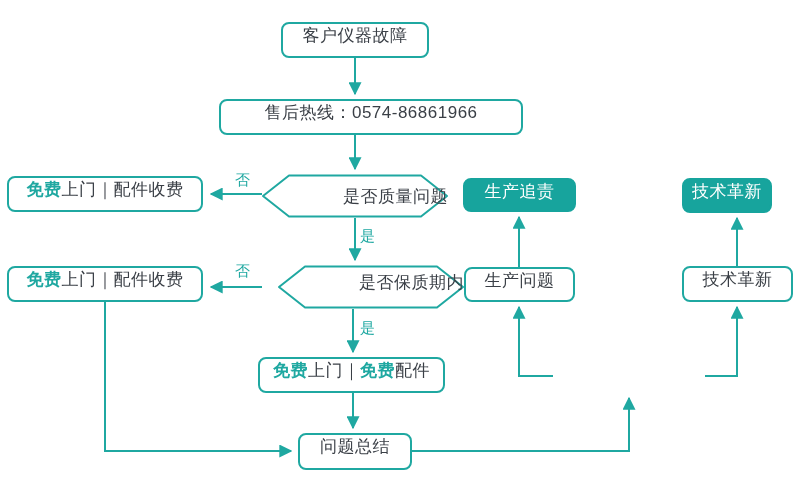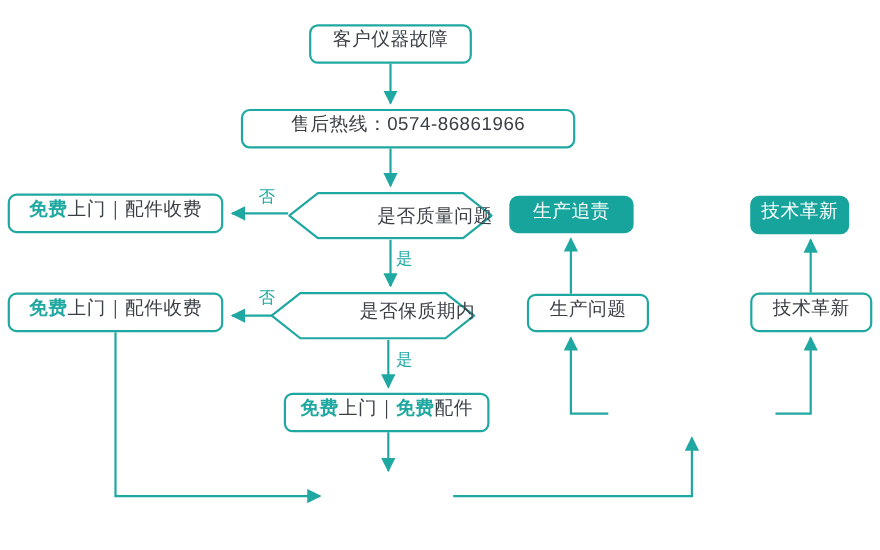--- a/index.html
+++ b/index.html
@@ -62,21 +62,21 @@
     <span>售后热线：0574-86861966</span>
   </div>
 
   <div class="hex" style="left:262px;top:174px;width:186px;height:44px">
     <svg width="186" height="44" viewBox="0 0 186 44">
       <polygon points="1,22 27,1.5 159,1.5 185,22 159,42.5 27,42.5" fill="#ffffff" stroke="#1fa8a1" stroke-width="2" stroke-linejoin="round"></polygon>
     </svg>
     <span class="hextext">是否质量问题</span>
   </div>
 
-  <div class="hex" style="left:246px;top:265px;width:186px;height:34px">
+  <div class="hex" style="left:278px;top:265px;width:186px;height:34px">
     <svg width="186" height="44" viewBox="0 0 186 44">
       <polygon points="1,22 27,1.5 159,1.5 185,22 159,42.5 27,42.5" fill="#ffffff" stroke="#1fa8a1" stroke-width="2" stroke-linejoin="round"></polygon>
     </svg>
     <span class="hextext">是否保质期内</span>
   </div>
 
   <div class="node" style="left:7px;top:176px;width:196px;height:36px">
     <span class="hl">免费</span>
       <span>上门｜配件收费</span>
   </div>
@@ -86,26 +86,29 @@
       <span>上门｜配件收费</span>
   </div>
 
   <div class="node" style="left:258px;top:357px;width:187px;height:36px">
     <span class="hl">免费</span>
       <span>上门｜</span>
       <span class="hl">免费</span>
       <span>配件</span>
   </div>
 
+  <div class="node" style="left:298px;top:433px;width:114px;height:37px">
+    <span>问题总结</span>
+  </div>
 
   <div class="node filled" style="left:463px;top:178px;width:113px;height:34px">
     <span>生产追责</span>
   </div>
 
-  <div class="node" style="left:479px;top:267px;width:111px;height:35px">
+  <div class="node" style="left:464px;top:267px;width:111px;height:35px">
     <span>生产问题</span>
   </div>
 
   <div class="node filled" style="left:682px;top:178px;width:90px;height:35px">
     <span>技术革新</span>
   </div>
 
   <div class="node" style="left:682px;top:266px;width:111px;height:36px">
     <span>技术革新</span>
   </div>

